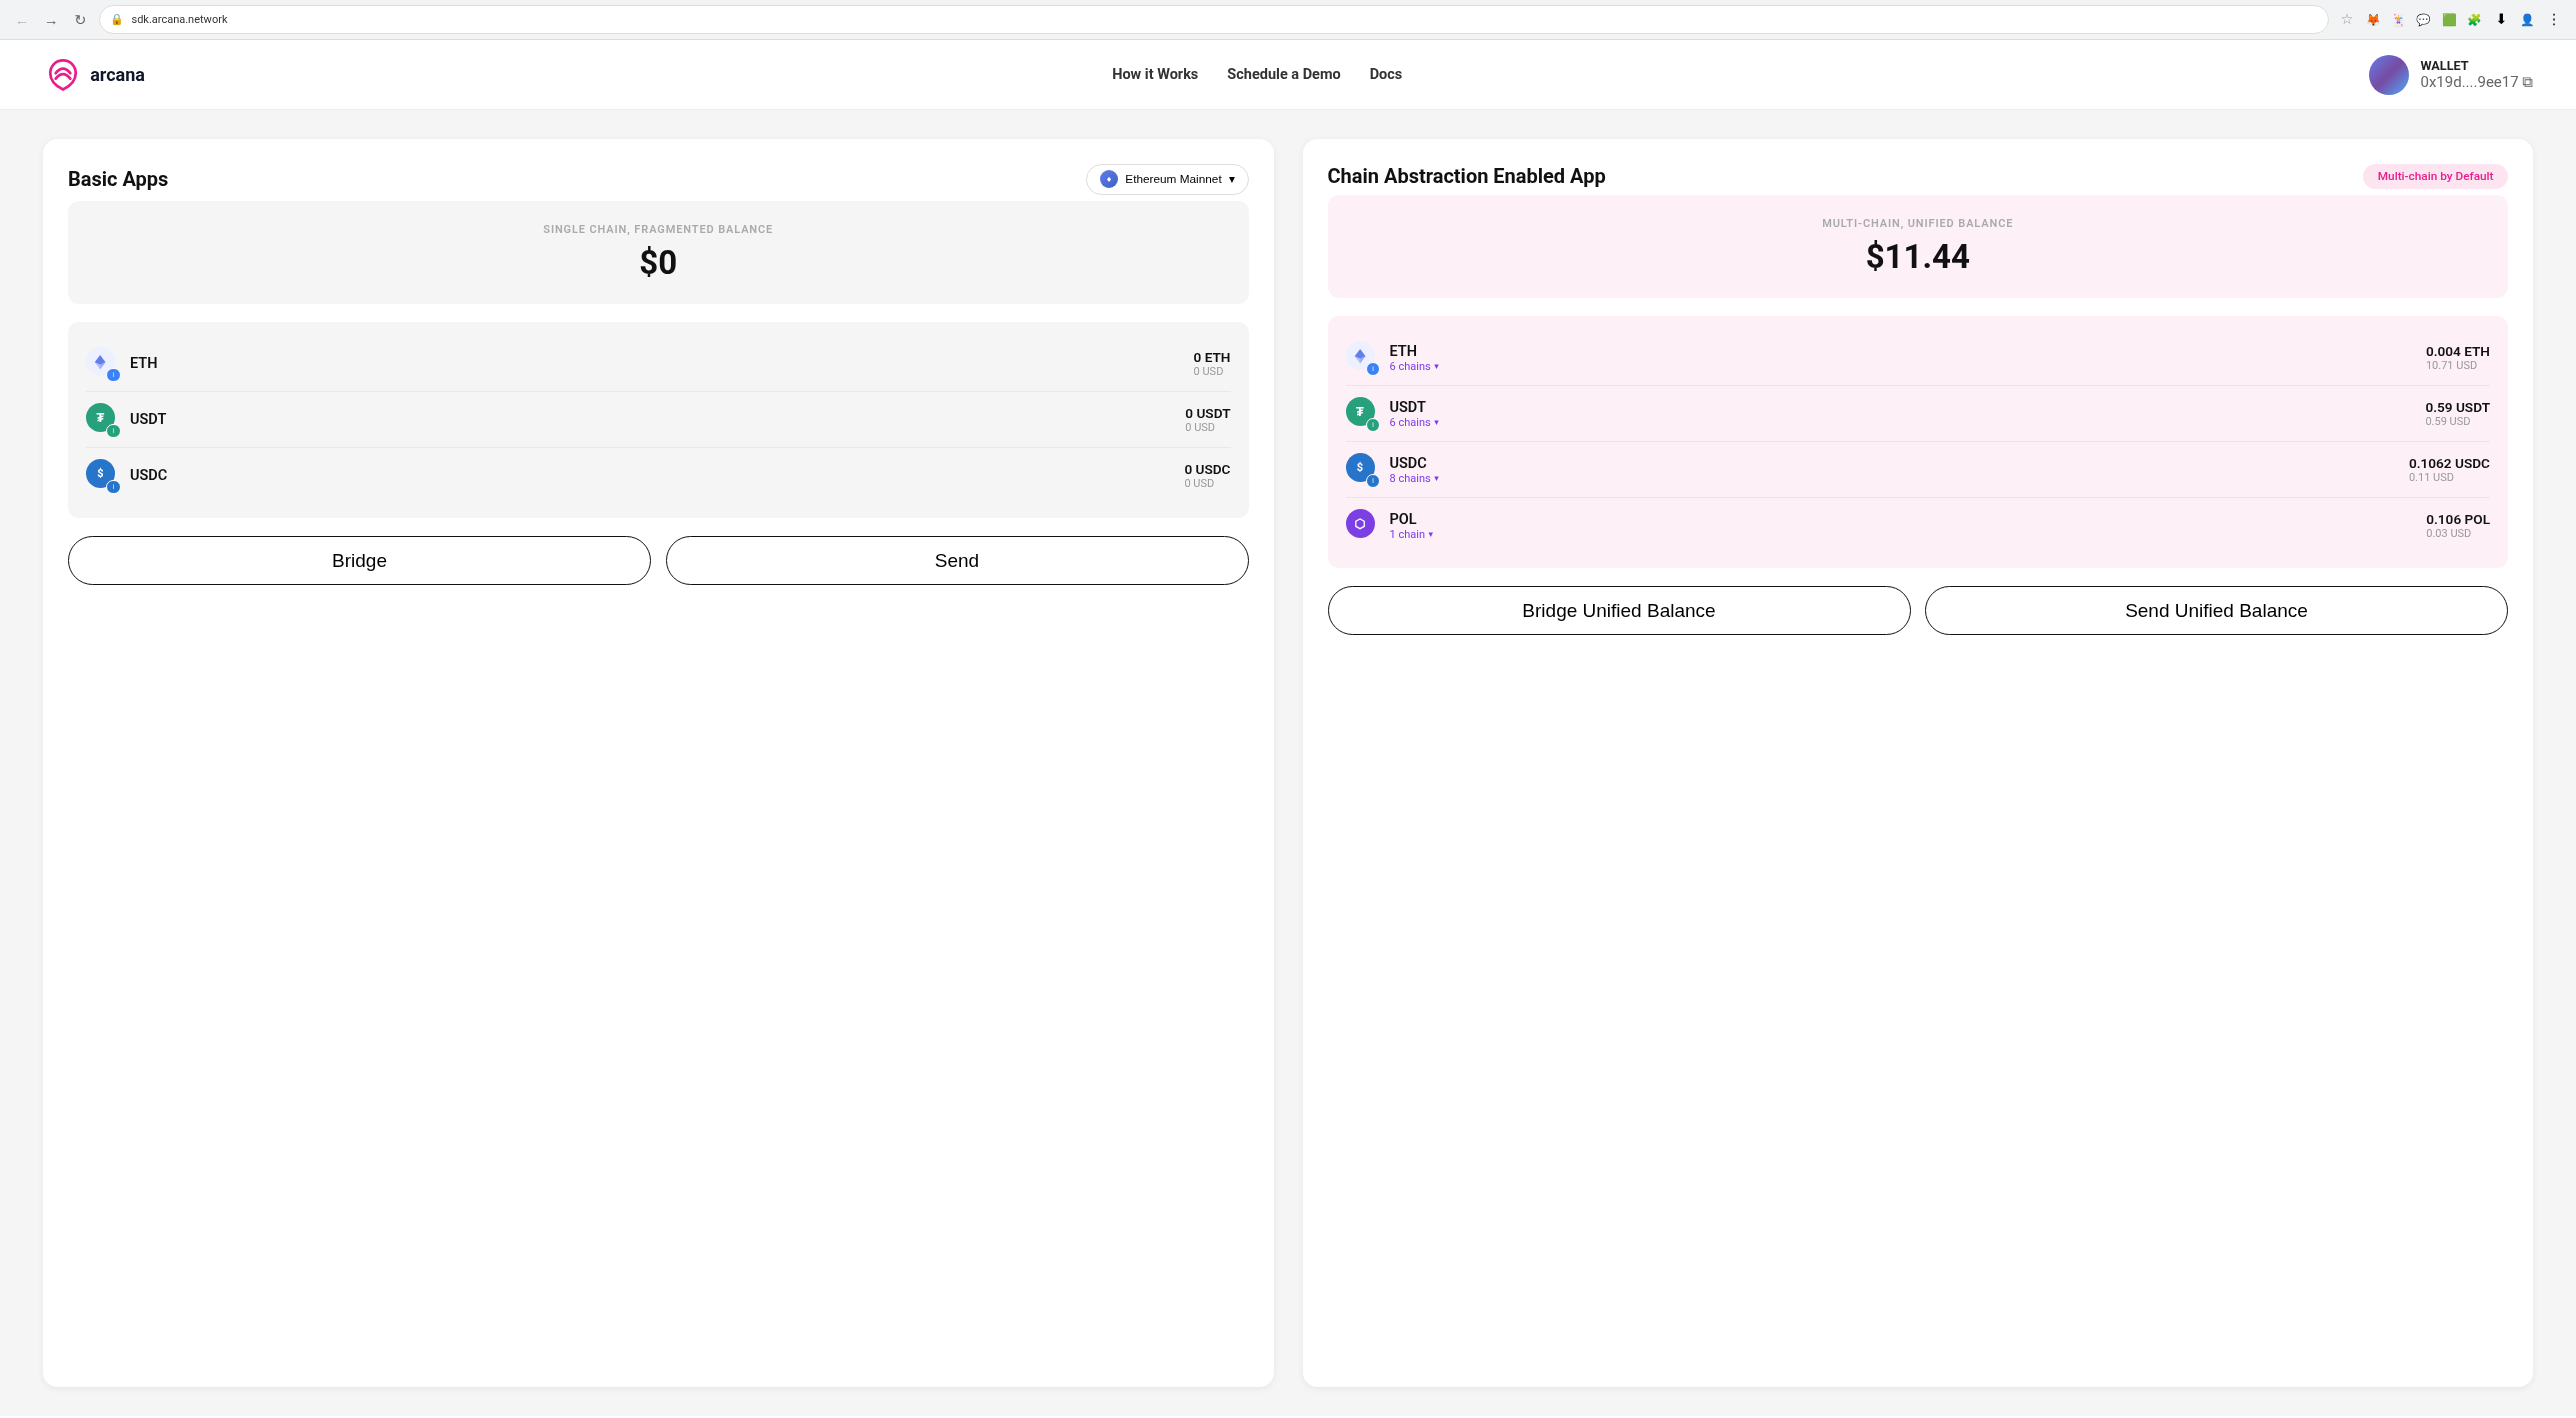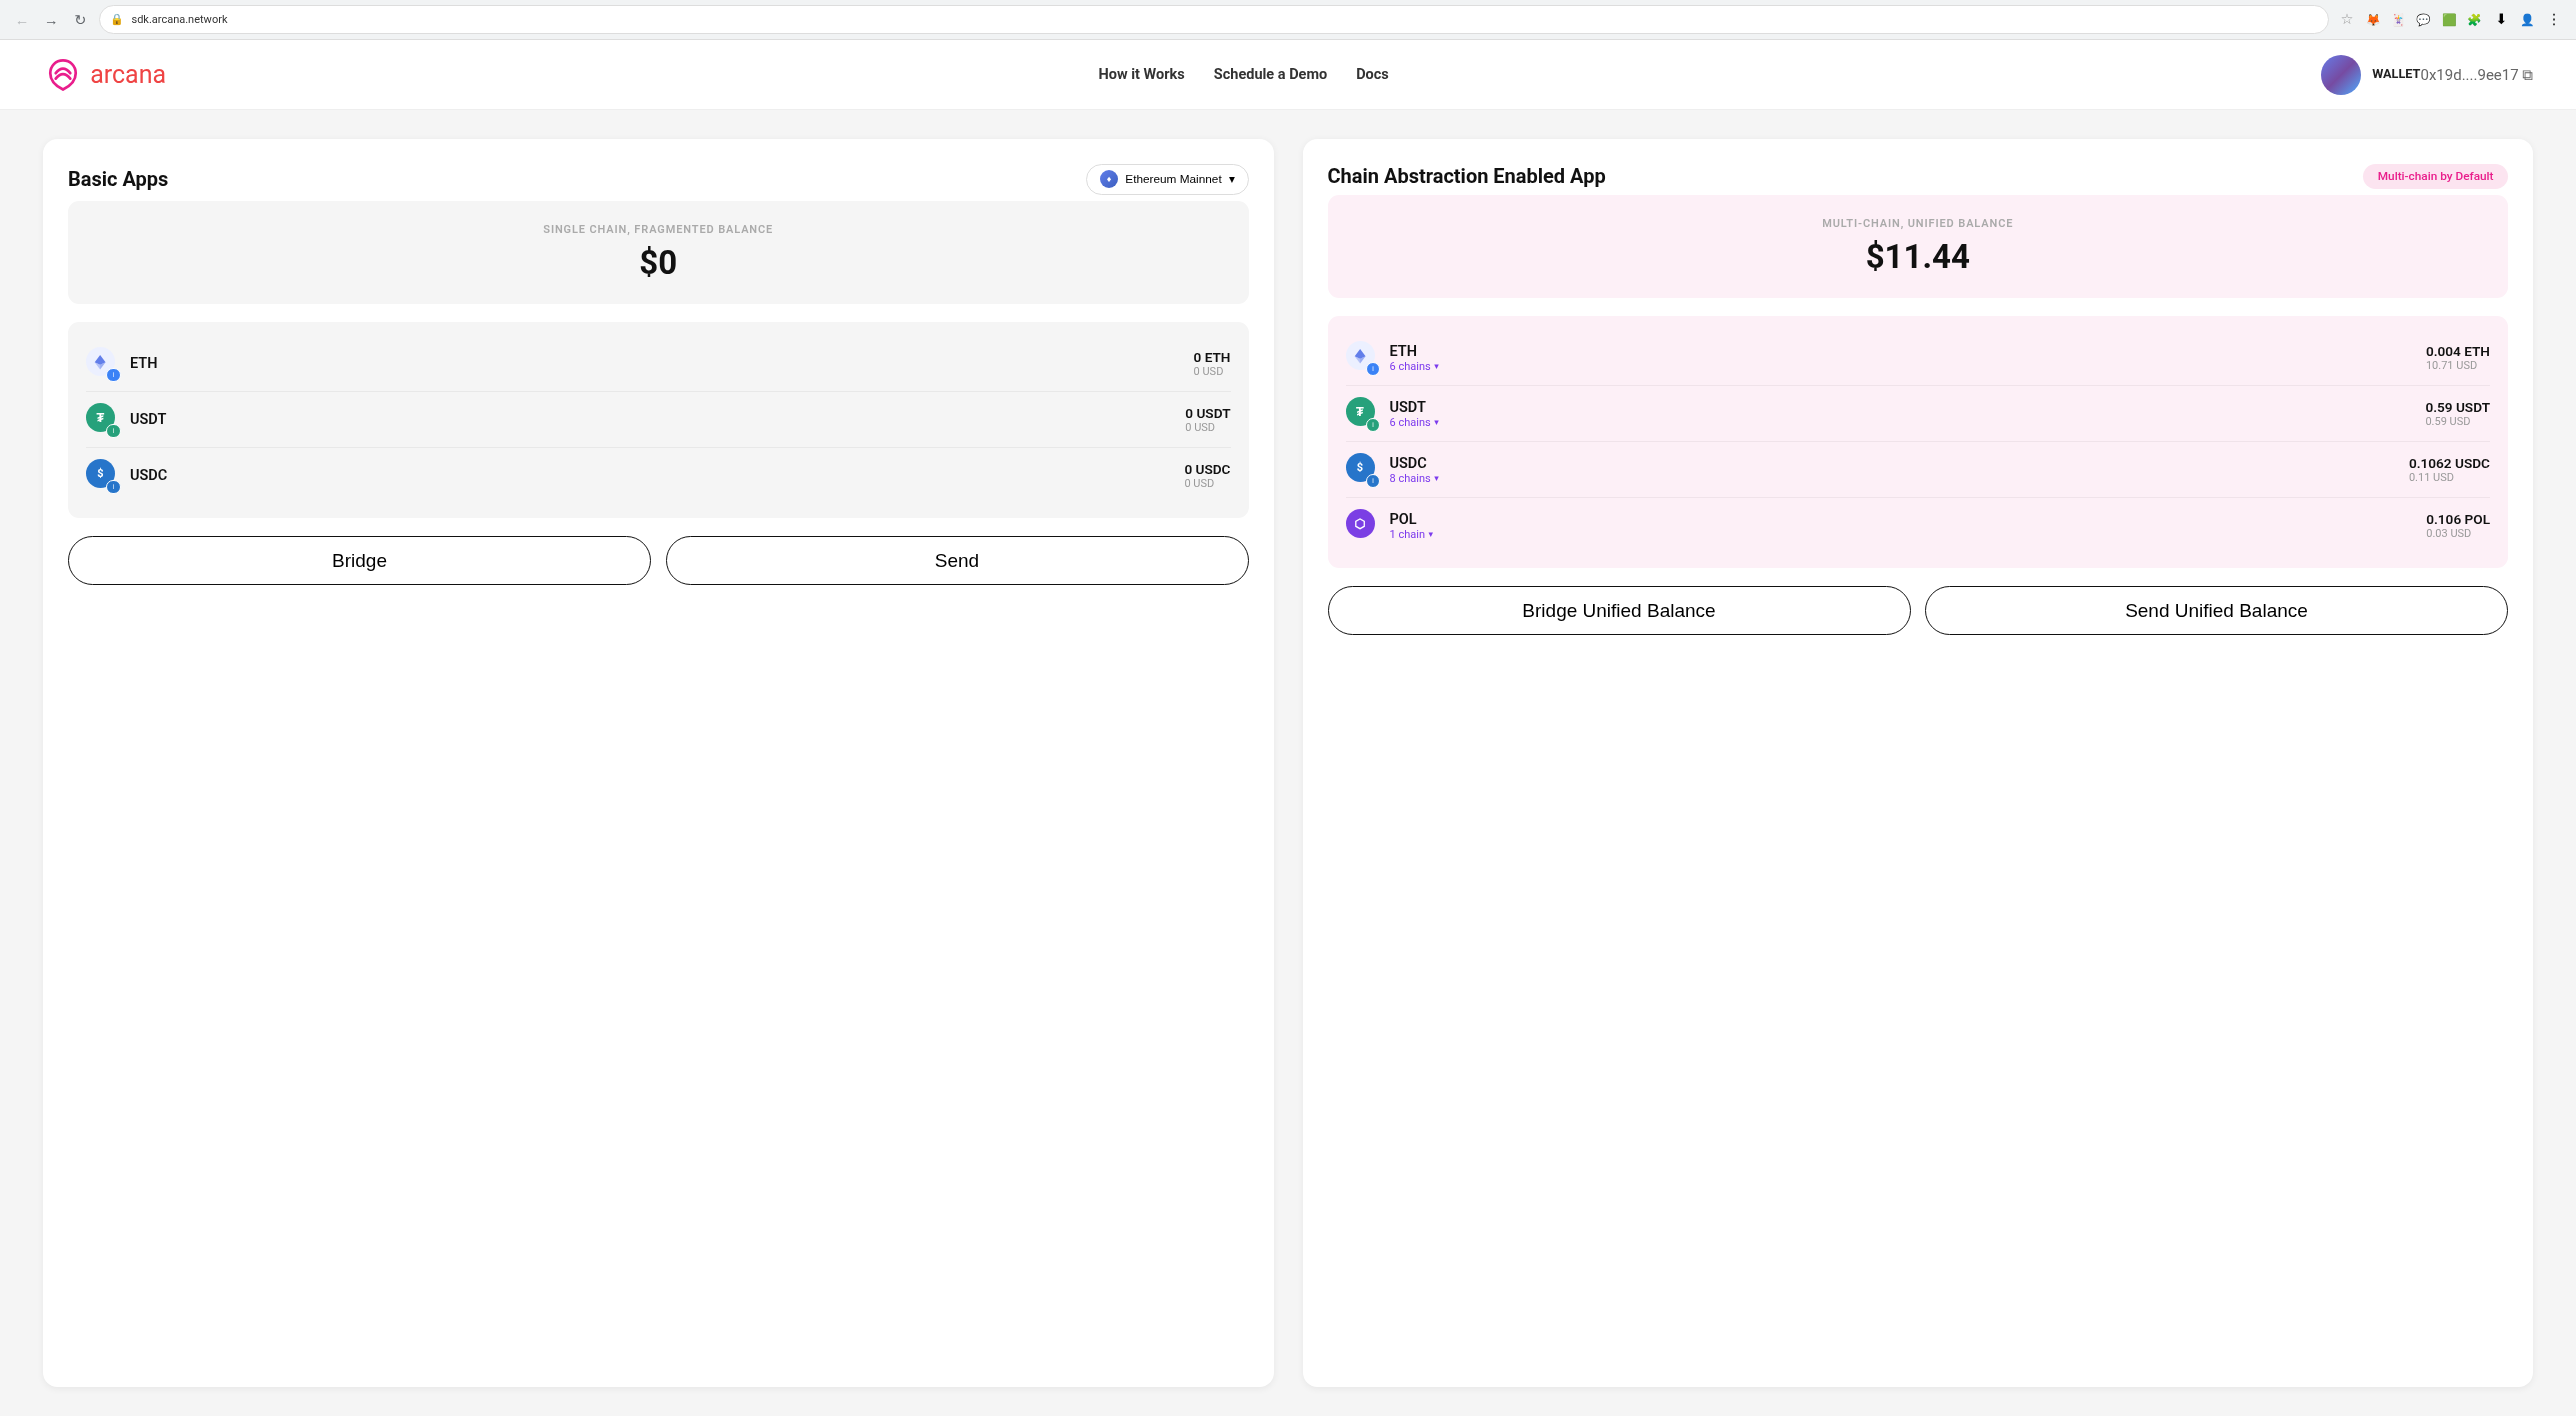--- a/index.html
+++ b/index.html
@@ -66,43 +66,43 @@
       background: white;
       border-bottom: 0.9px solid #eee;
     }
     .logo {
       display: flex; align-items: center; gap: 7.2px;
     }
     .logo-icon {
       width: 40px; height: 40px;
     }
     .logo-text {
-      font-size: 25px;
-      font-weight: 400;
-      color: #ef4444;
+      font-size: 18px;
+      font-weight: 700;
+      color: #0f172a;
     }
     .nav-links {
       display: flex; align-items: center; gap: 29px;
     }
     .nav-link {
       font-size: 14.5px;
       color: #333;
       text-decoration: none;
       cursor: pointer;
       font-weight: bold;
     }
     .nav-wallet {
       display: flex; align-items: center; gap: 11px;
     }
     .wallet-avatar {
       width: 40px; height: 40px;
       border-radius: 50%;
       background: linear-gradient(135deg, #667eea 0%, #764ba2 50%, #4facfe 100%);
     }
-    .wallet-info { display: flex; }
+    .wallet-info { display: flex; flex-direction: column; }
     .wallet-label { font-size: 12.7px; font-weight: 700; color: #222; }
     .wallet-address { font-size: 15px; color: #666; display: flex; align-items: center; gap: 3.6px; }
 
     
     .main-content {
       padding: 29px 43px;
       background: #f5f5f5;
       display: grid;
       grid-template-columns: 1fr 1fr;
       gap: 29px;

